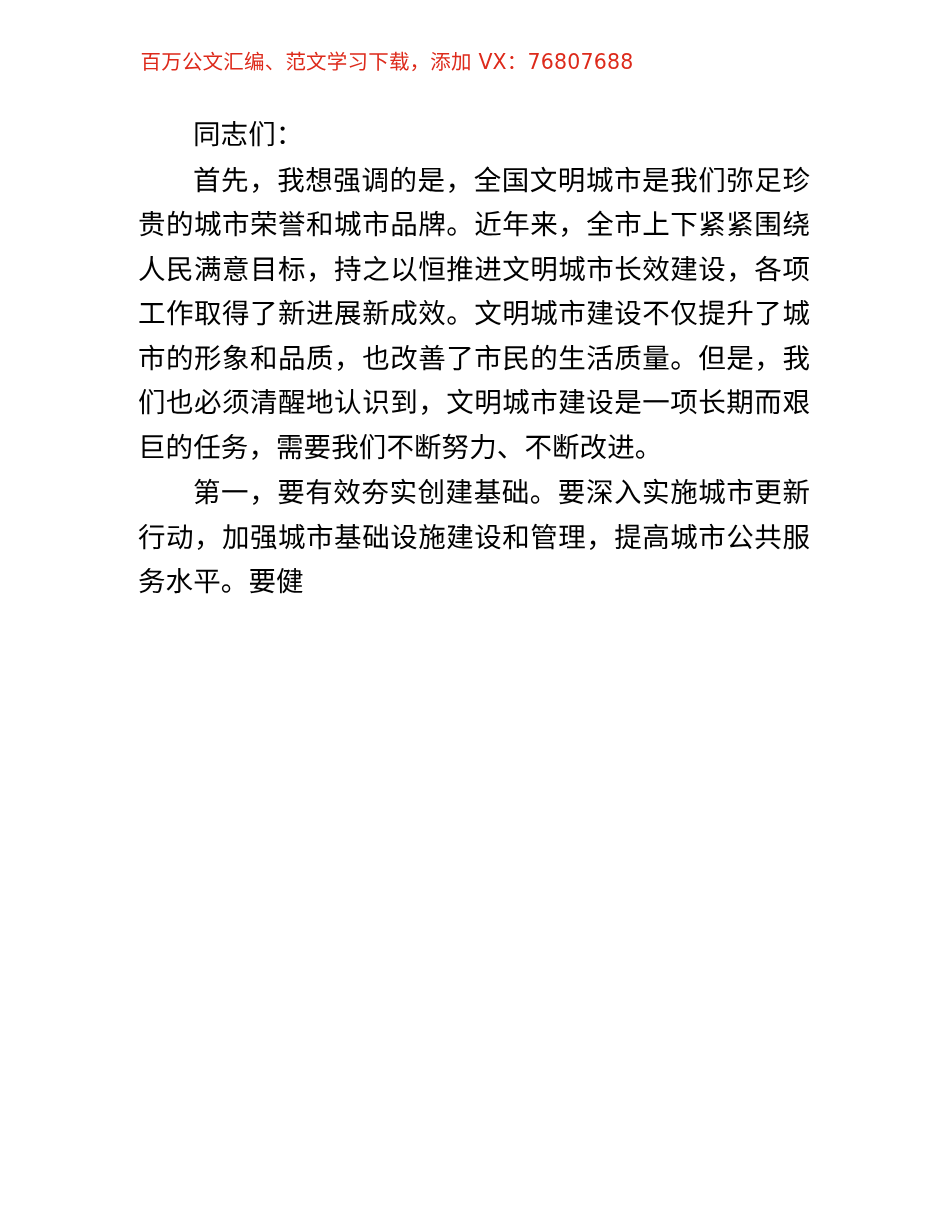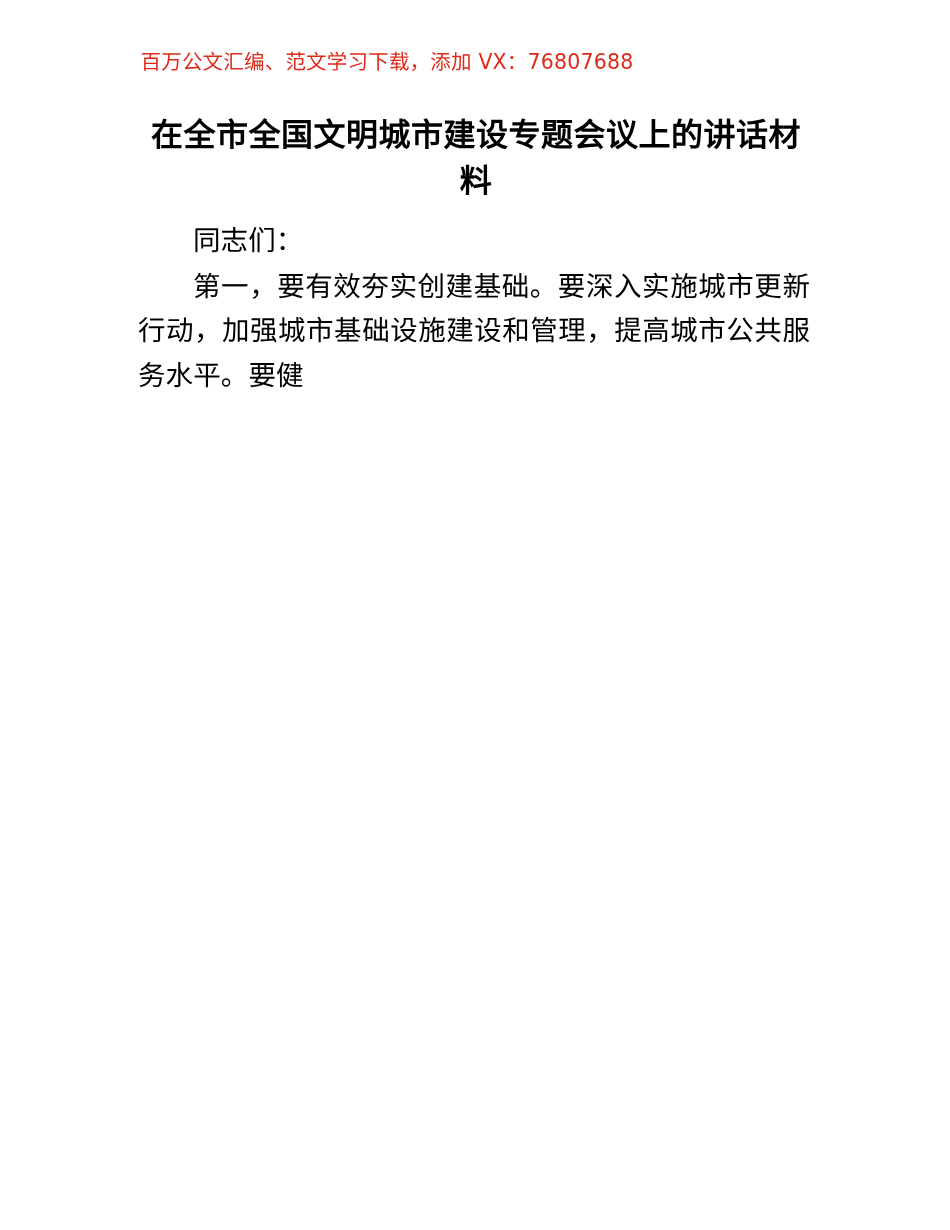--- a/index.html
+++ b/index.html
@@ -74,23 +74,23 @@
 </style>
 </head>
 <body>
 
 <div class="page">
 
   <div class="promo-header">百万公文汇编、范文学习下载，添加 VX：76807688</div>
 
   <div class="doc-body">
 
-    <h1 class="doc-title">在全市全国文明城市建设专题会议上的讲话材料</h1>
 
     <p class="para salutation">同志们：</p>
 
 
+    <p class="para">首先，我想强调的是，全国文明城市是我们弥足珍贵的城市荣誉和城市品牌。近年来，全市上下紧紧围绕人民满意目标，持之以恒推进文明城市长效建设，各项工作取得了新进展新成效。文明城市建设不仅提升了城市的形象和品质，也改善了市民的生活质量。但是，我们也必须清醒地认识到，文明城市建设是一项长期而艰巨的任务，需要我们不断努力、不断改进。</p>
 
 
     <p class="para">第一，要有效夯实创建基础。要深入实施城市更新行动，加强城市基础设施建设和管理，提高城市公共服务水平。要健</p>
 
   </div>
 </div>
 
 </body></html>

